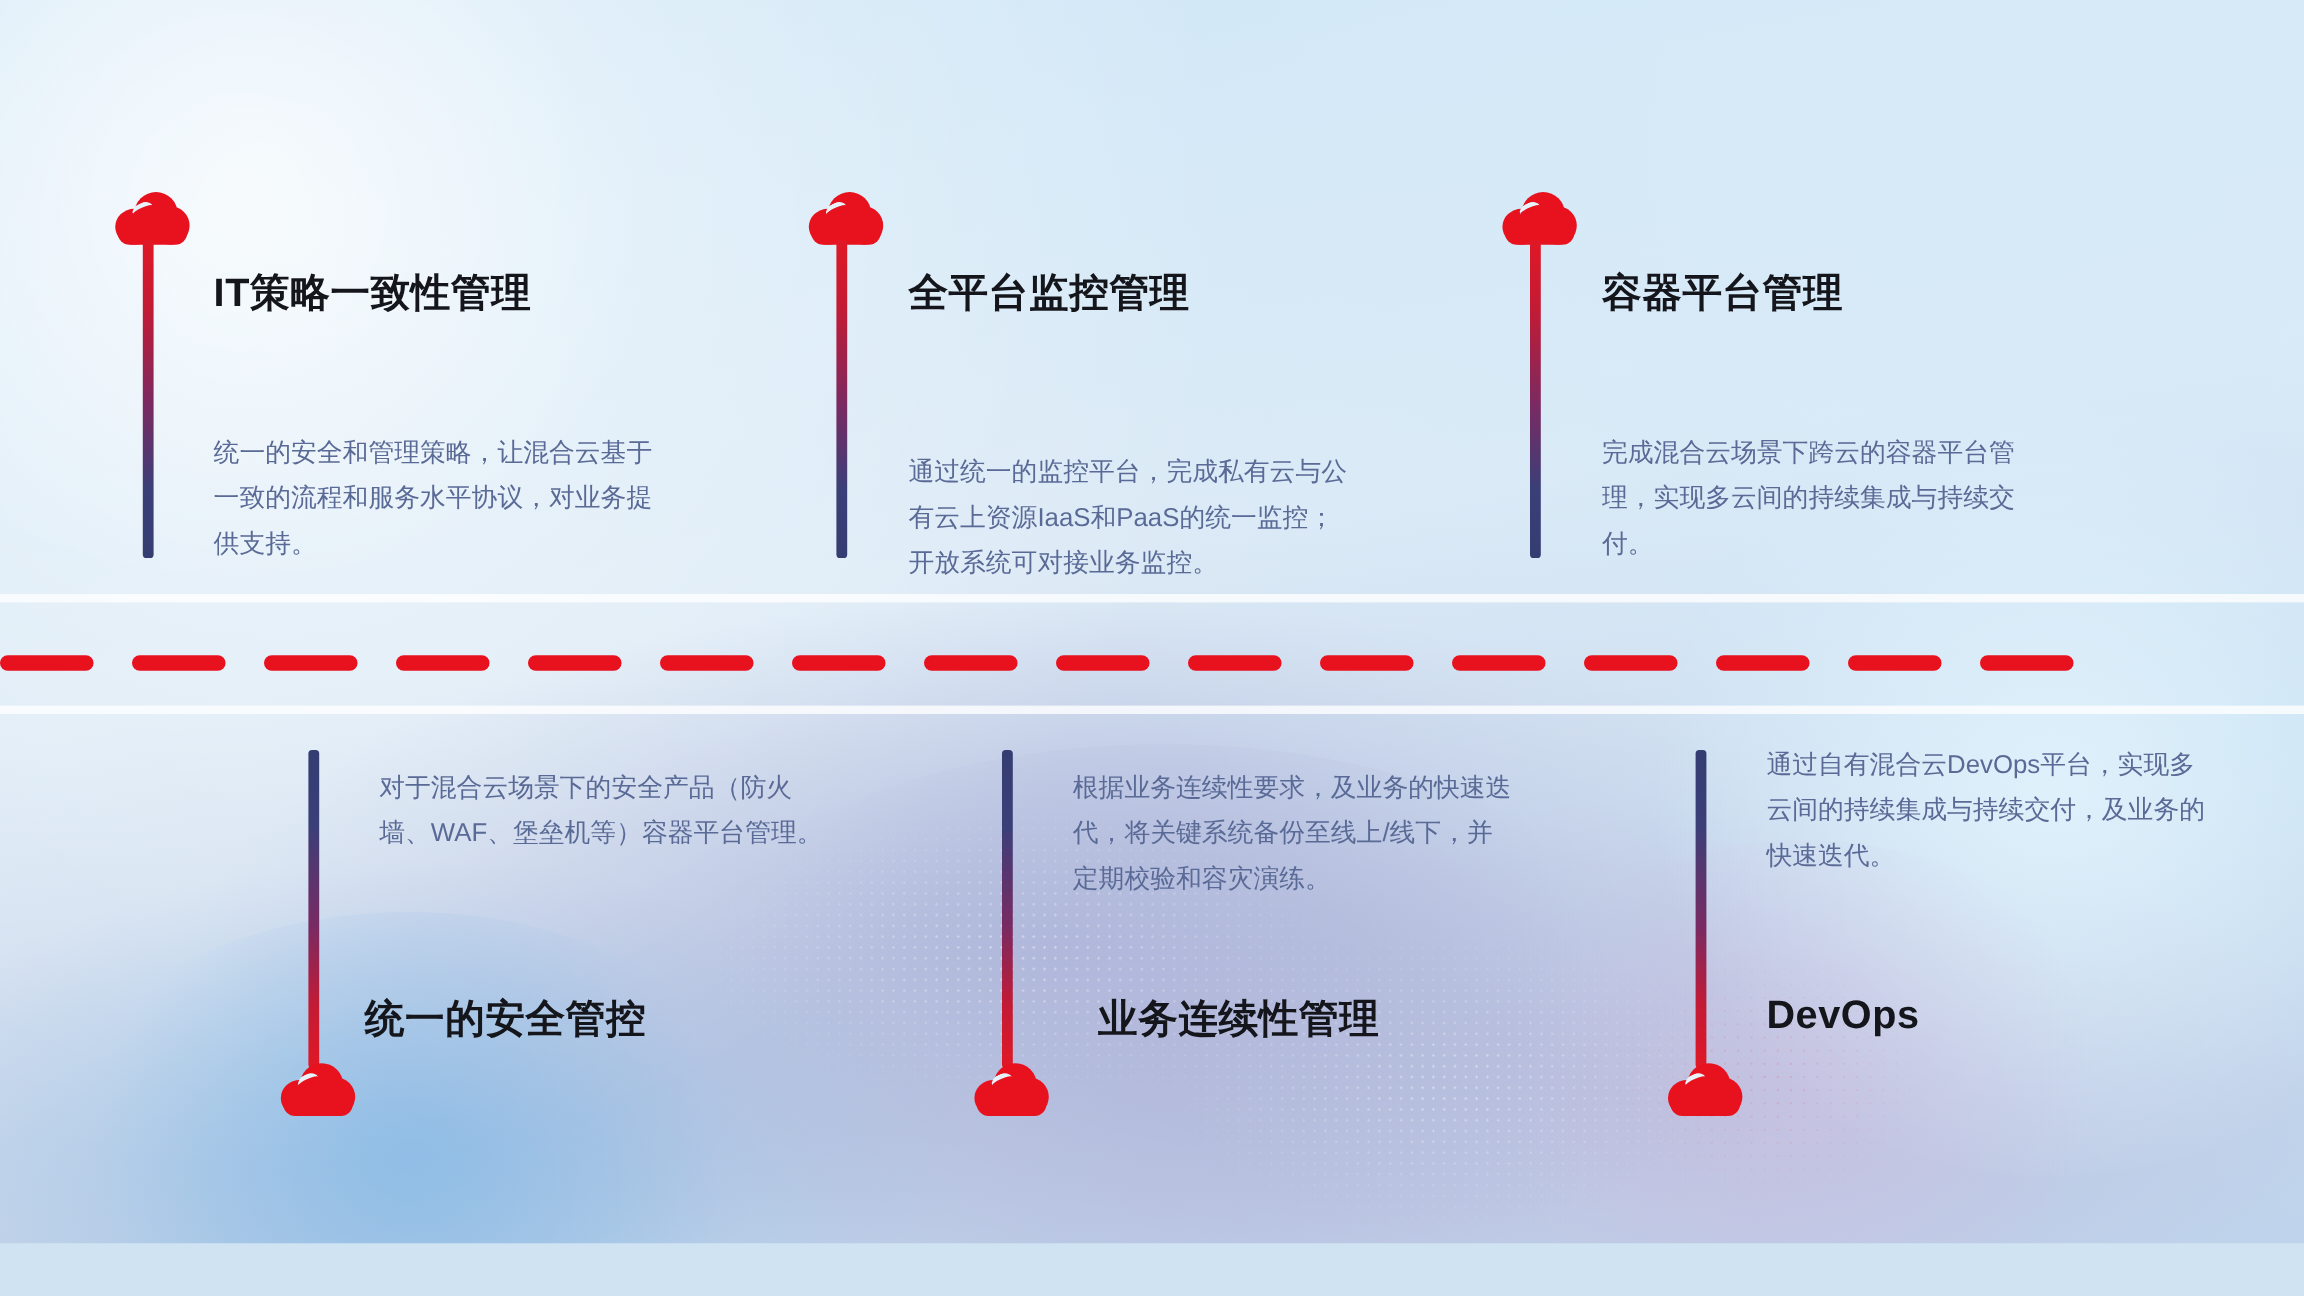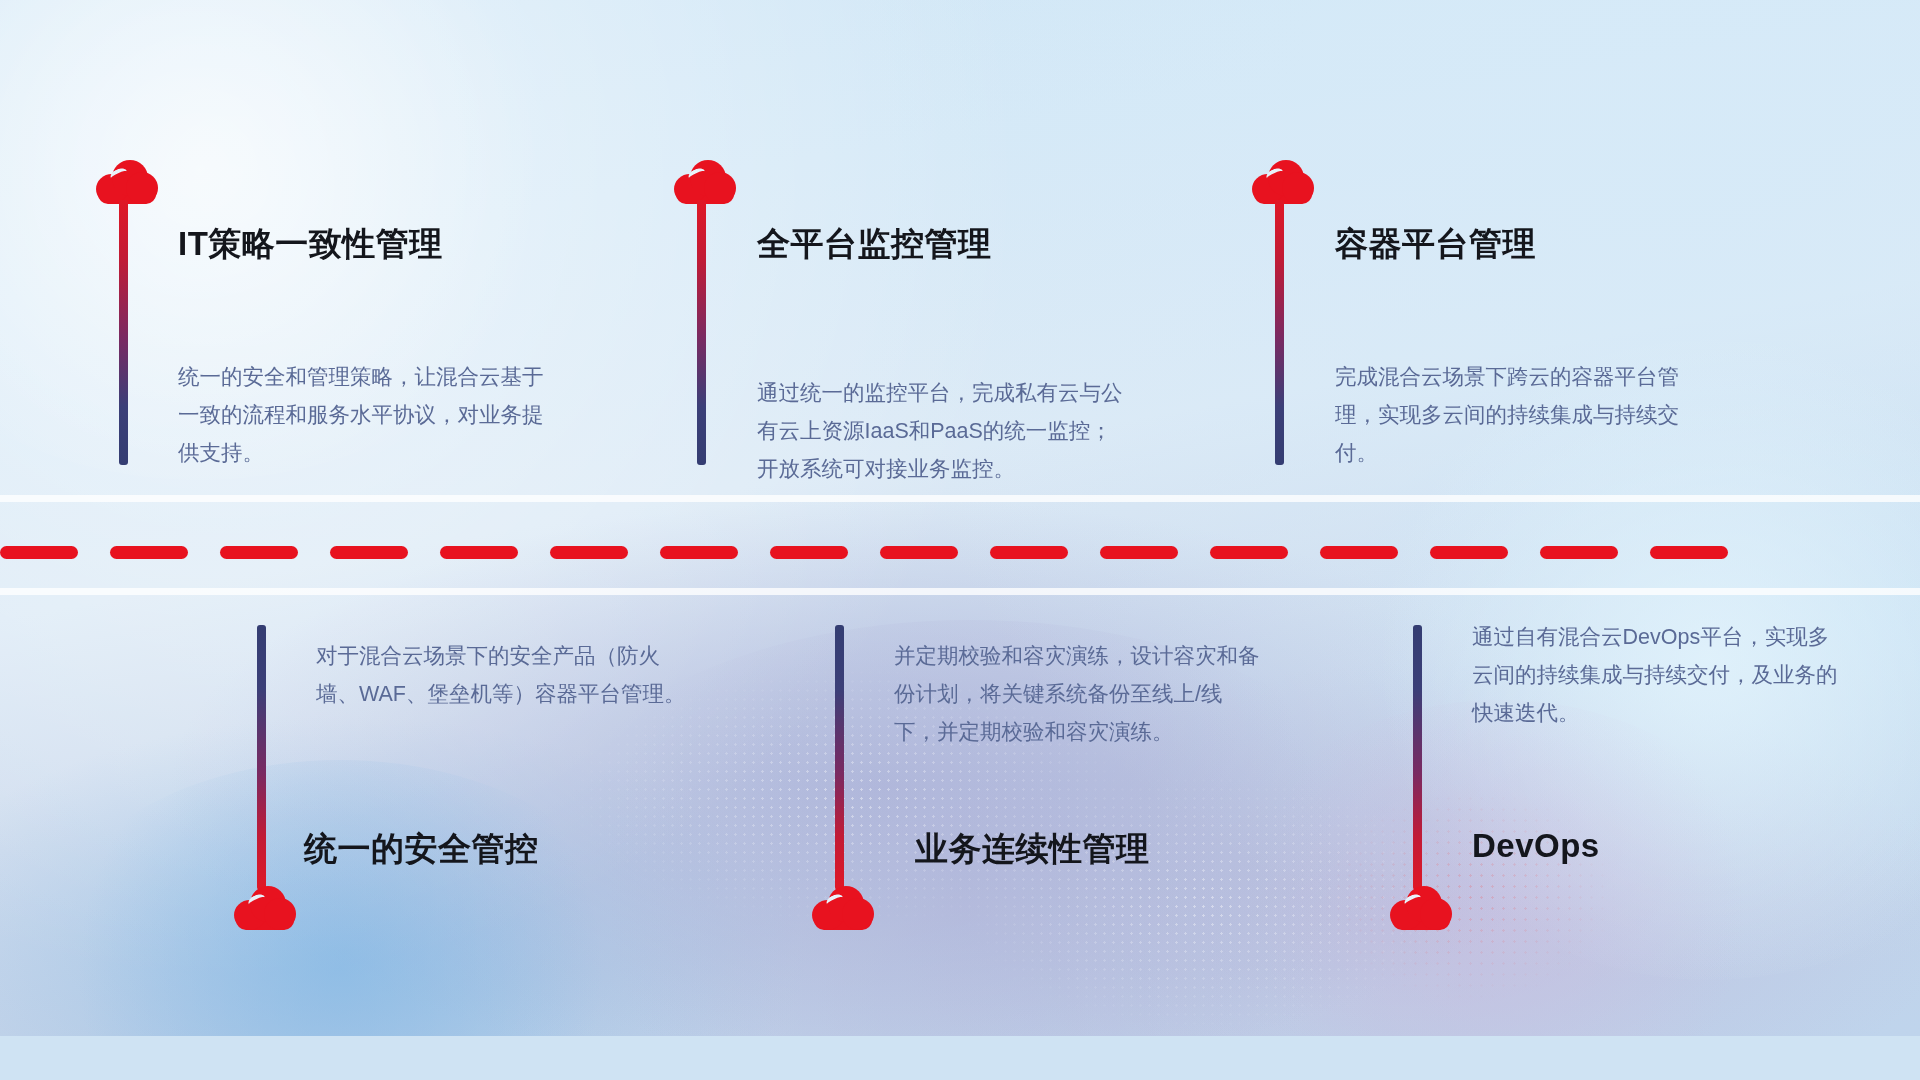--- a/index.html
+++ b/index.html
@@ -148,21 +148,21 @@
 
   <div class="col">
     <div class="stem stem-up" style="left:835px;top:625px;height:265px;"></div>
     <div class="cloud" style="left:812px;top:886px;">
       <div class="base"></div>
         <div class="puff p1"></div>
         <div class="puff p2"></div>
         <div class="puff p3"></div>
         <div class="nick"></div>
     </div>
-    <div class="body" style="left:894px;top:637px;">并定期校验和容灾演练，设计容灾和备份计划，将关键系统备份至线上/线下，并定期校验和容灾演练。</div>
+    <div class="body" style="left:894px;top:637px;">根据业务连续性要求，及业务的快速迭代，将关键系统备份至线上/线下，并定期校验和容灾演练。</div>
     <div class="title" style="left:915px;top:827px;">业务连续性管理</div>
   </div>
 
   <div class="col">
     <div class="stem stem-up" style="left:1413px;top:625px;height:265px;"></div>
     <div class="cloud" style="left:1390px;top:886px;">
       <div class="base"></div>
         <div class="puff p1"></div>
         <div class="puff p2"></div>
         <div class="puff p3"></div>

